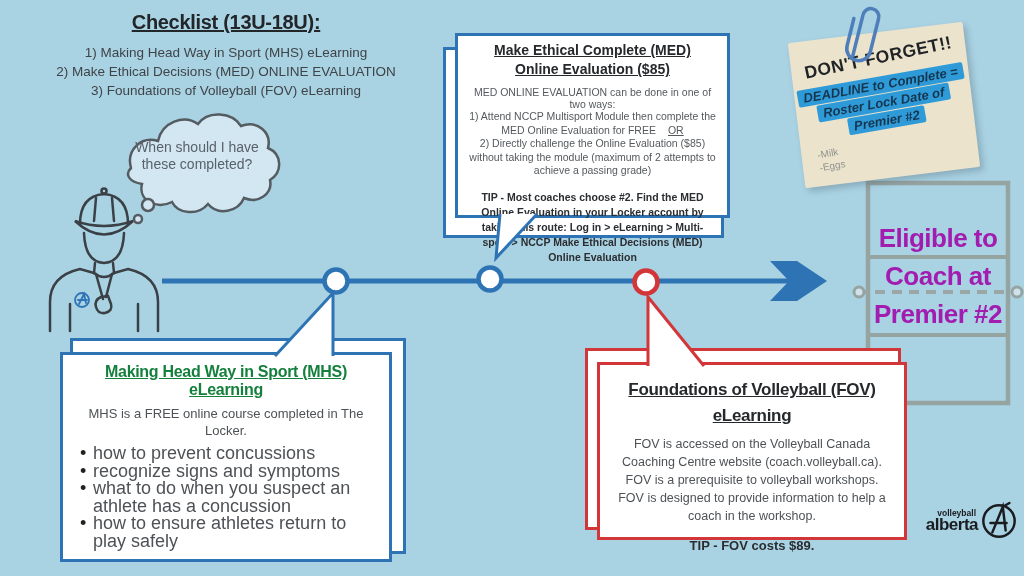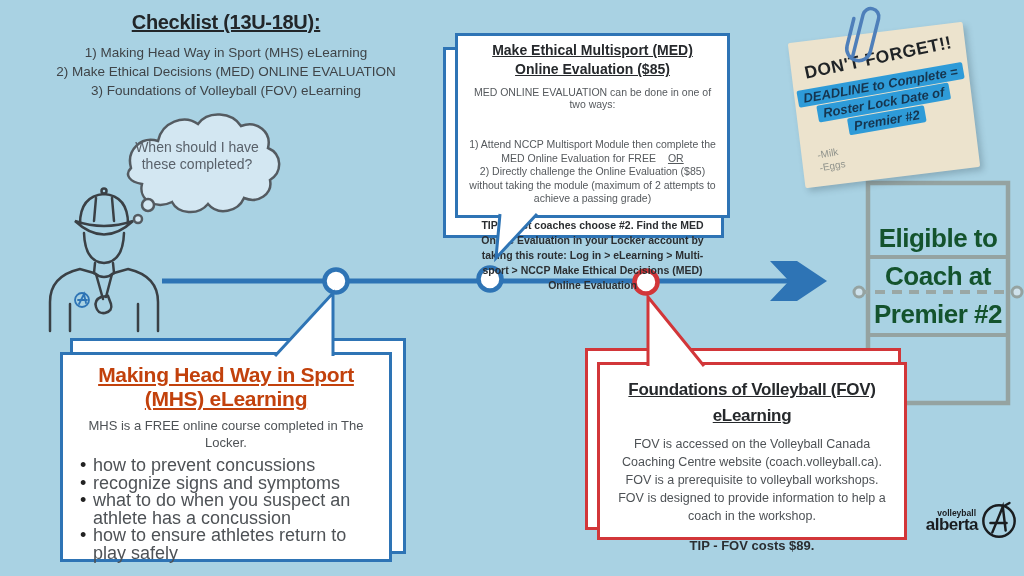--- a/index.html
+++ b/index.html
@@ -23,27 +23,27 @@
 
   
   .box-back{background:#fff;border:3px solid var(--blue);}
   .box{background:#fff;border:3px solid var(--blue);box-sizing:border-box;}
   .box.red, .box-back.red{border-color:var(--red);}
 
   .med-back{left:443px;top:47px;width:275px;height:185px;}
   .med{left:455px;top:33px;width:275px;height:185px;padding:5px 11px;text-align:center;}
   .med .t{font-size:14px;font-weight:700;line-height:19px;text-decoration:underline;color:#26292c;}
   .med .intro{margin-top:7px;font-size:10.5px;color:#55595d;}
-  .med .opts{margin-top:28px;font-size:10.5px;line-height:13.5px;color:#55595d;}
+  .med .opts{margin-top:0;font-size:10.5px;line-height:13.5px;color:#55595d;}
   .med .or{text-decoration:underline;margin-left:12px;}
   .med .tip{margin-top:12px;font-size:10.5px;line-height:15px;font-weight:700;color:#2b2e31;}
 
   .mhs-back{left:70px;top:338px;width:330px;height:210px;}
   .mhs{left:60px;top:352px;width:332px;height:210px;padding:8px 13px;text-align:center;}
-  .mhs .t{font-size:21px;font-weight:700;text-decoration:underline;color:#c2410c;letter-spacing:-0.3px;}
+  .mhs .t{font-size:16px;font-weight:700;text-decoration:underline;color:#15803d;letter-spacing:-0.3px;}
   .mhs .intro{margin-top:6px;font-size:13px;line-height:17px;color:#4e5256;}
   .mhs .bullets{margin-top:6px;text-align:left;}
   .mhs .bullet{font-size:18px;line-height:17.5px;color:#4e5256;padding-left:17px;position:relative;}
   .mhs .bullet::before{content:"•";position:absolute;left:4px;color:#222;}
   .mhs .tip{margin-top:24px;font-size:13px;line-height:18px;font-weight:700;color:#2b2e31;}
 
   .fov-back{left:585px;top:348px;width:310px;height:176px;}
   .fov{left:597px;top:362px;width:310px;height:178px;padding:12px 14px;text-align:center;}
   .fov .t{font-size:17px;font-weight:700;line-height:26px;text-decoration:underline;color:#26292c;letter-spacing:-0.3px;}
   .fov .body{margin-top:6px;font-size:12.5px;line-height:18px;color:#4e5256;}
@@ -51,21 +51,21 @@
 
   
   .note{left:796px;top:32px;width:176px;height:146px;background:var(--note);transform:rotate(-7deg);
         box-shadow:3px 4px 6px rgba(40,60,70,.25);border-radius:2px;}
   .note-heading{margin-top:15px;text-align:center;font-size:17.5px;font-weight:700;letter-spacing:.5px;color:#1f2326;transform:rotate(-5deg);}
   .note-hl{margin-top:8px;display:flex;flex-direction:column;align-items:center;gap:1px;transform:rotate(-3deg);}
   .note-hl span{background:var(--hl);color:#16354f;font-size:13px;font-weight:700;font-style:italic;line-height:17px;padding:0 6px;border-radius:2px;white-space:nowrap;}
   .note-list{margin-top:7px;margin-left:16px;font-size:10px;line-height:13px;color:#90938c;transform:rotate(-3deg);}
 
   
-  .eligible{left:862px;top:219px;width:152px;text-align:center;font-size:26px;font-weight:700;line-height:38px;color:#14532d;letter-spacing:-0.5px;}
+  .eligible{left:862px;top:219px;width:152px;text-align:center;font-size:26px;font-weight:700;line-height:38px;color:#a21caf;letter-spacing:-0.5px;}
 
   
   .brand{left:918px;top:501px;width:100px;display:flex;align-items:center;justify-content:flex-end;}
   .brand .txt{text-align:right;color:#1a1d20;margin-right:2px;}
   .brand .small{font-size:8.5px;font-weight:700;line-height:8px;margin-right:2px;}
   .brand .big{font-size:17px;font-weight:700;line-height:16px;letter-spacing:-0.5px;}
 </style>
 </head>
 <body>
 
@@ -124,21 +124,21 @@
       <div>2) Make Ethical Decisions (MED) ONLINE EVALUATION</div>
       <div>3) Foundations of Volleyball (FOV) eLearning</div>
     </div>
   </div>
 
   <div class="abs thought-text z2">When should I have
 these completed?</div>
 
   <div class="abs box-back med-back z2"></div>
   <div class="abs box med z3">
-    <div class="t">Make Ethical Multisport (MED)</div>
+    <div class="t">Make Ethical Complete (MED)</div>
     <div class="t">Online Evaluation ($85)</div>
     <div class="intro">MED ONLINE EVALUATION can be done in one of two ways:</div>
     <div class="opts">
       <div><span>1) Attend NCCP Multisport Module then complete the MED Online Evaluation for FREE</span><span class="or">OR</span></div>
       <div>2) Directly challenge the Online Evaluation ($85) without taking the module (maximum of 2 attempts to achieve a passing grade)</div>
     </div>
     <div class="tip">TIP - Most coaches choose #2. Find the MED Online Evaluation in your Locker account by taking this route: Log in &gt; eLearning &gt; Multi-sport &gt; NCCP Make Ethical Decisions (MED) Online Evaluation</div>
   </div>
 
   <div class="abs box-back mhs-back z2"></div>

